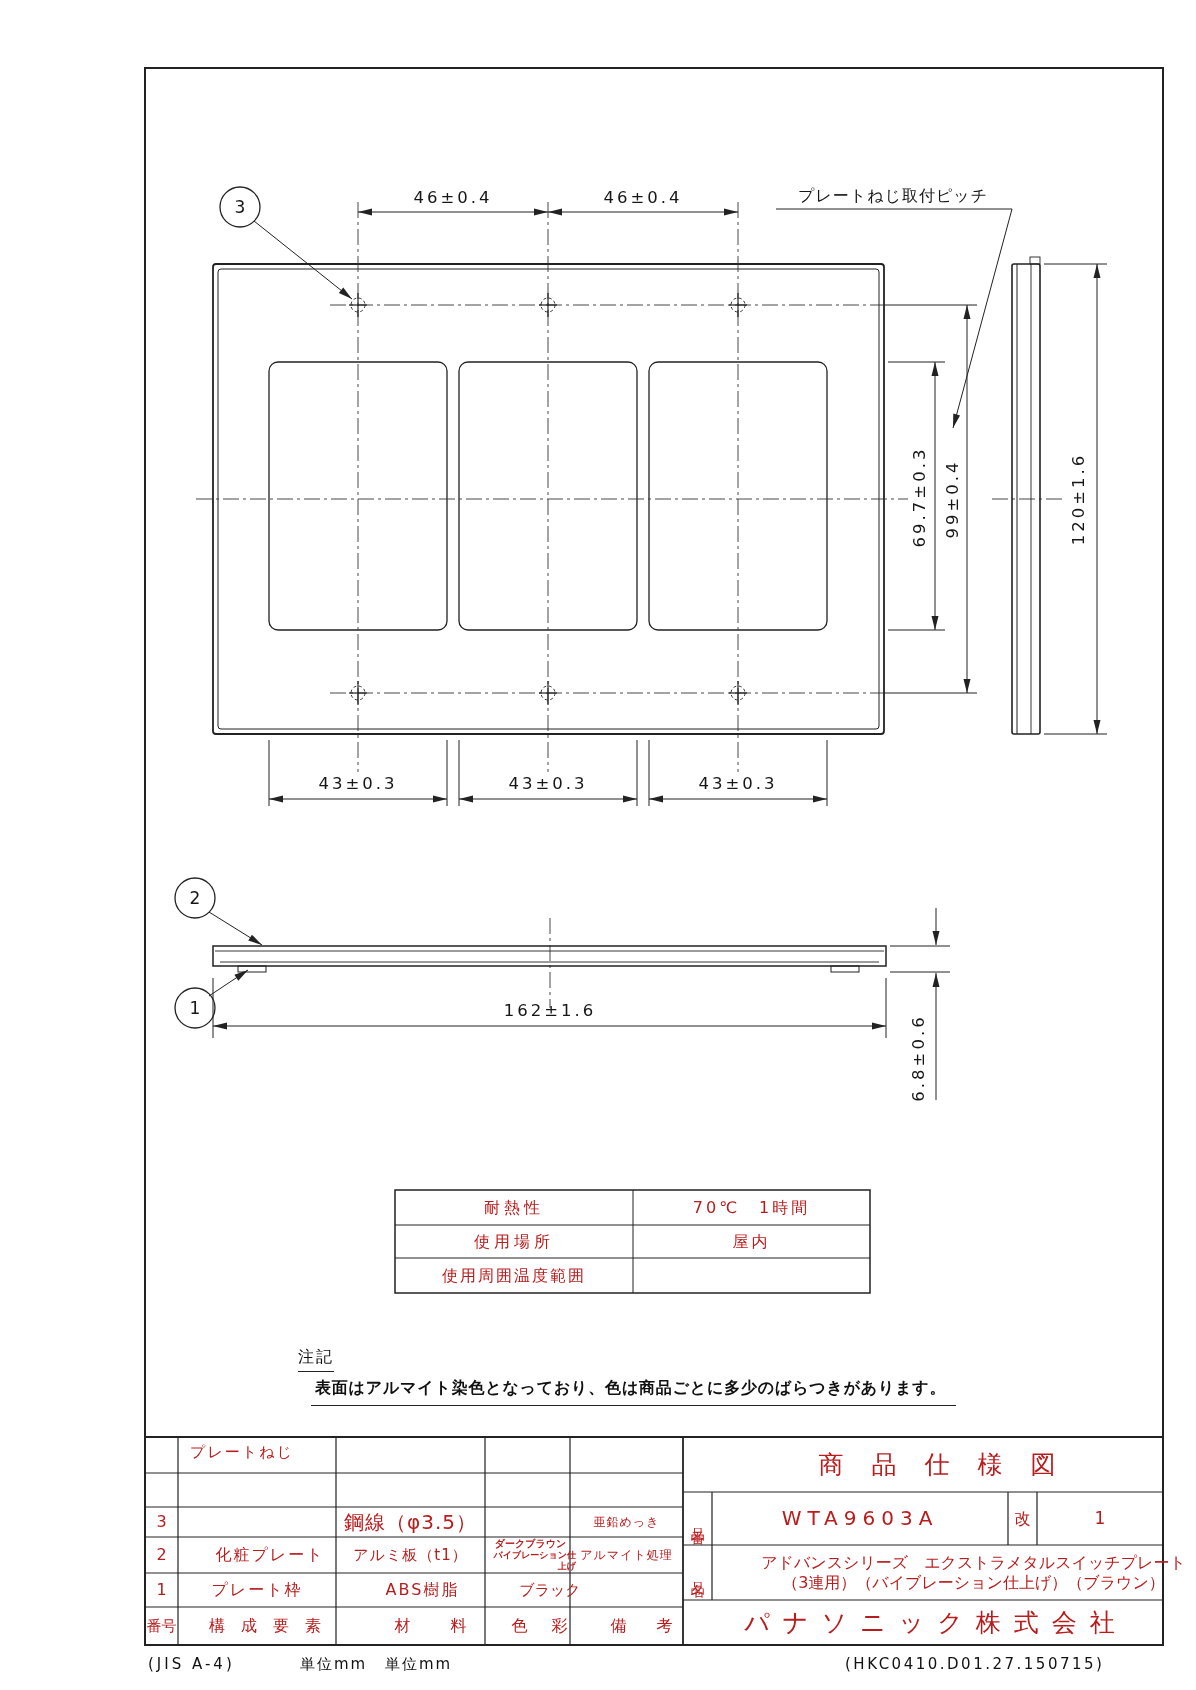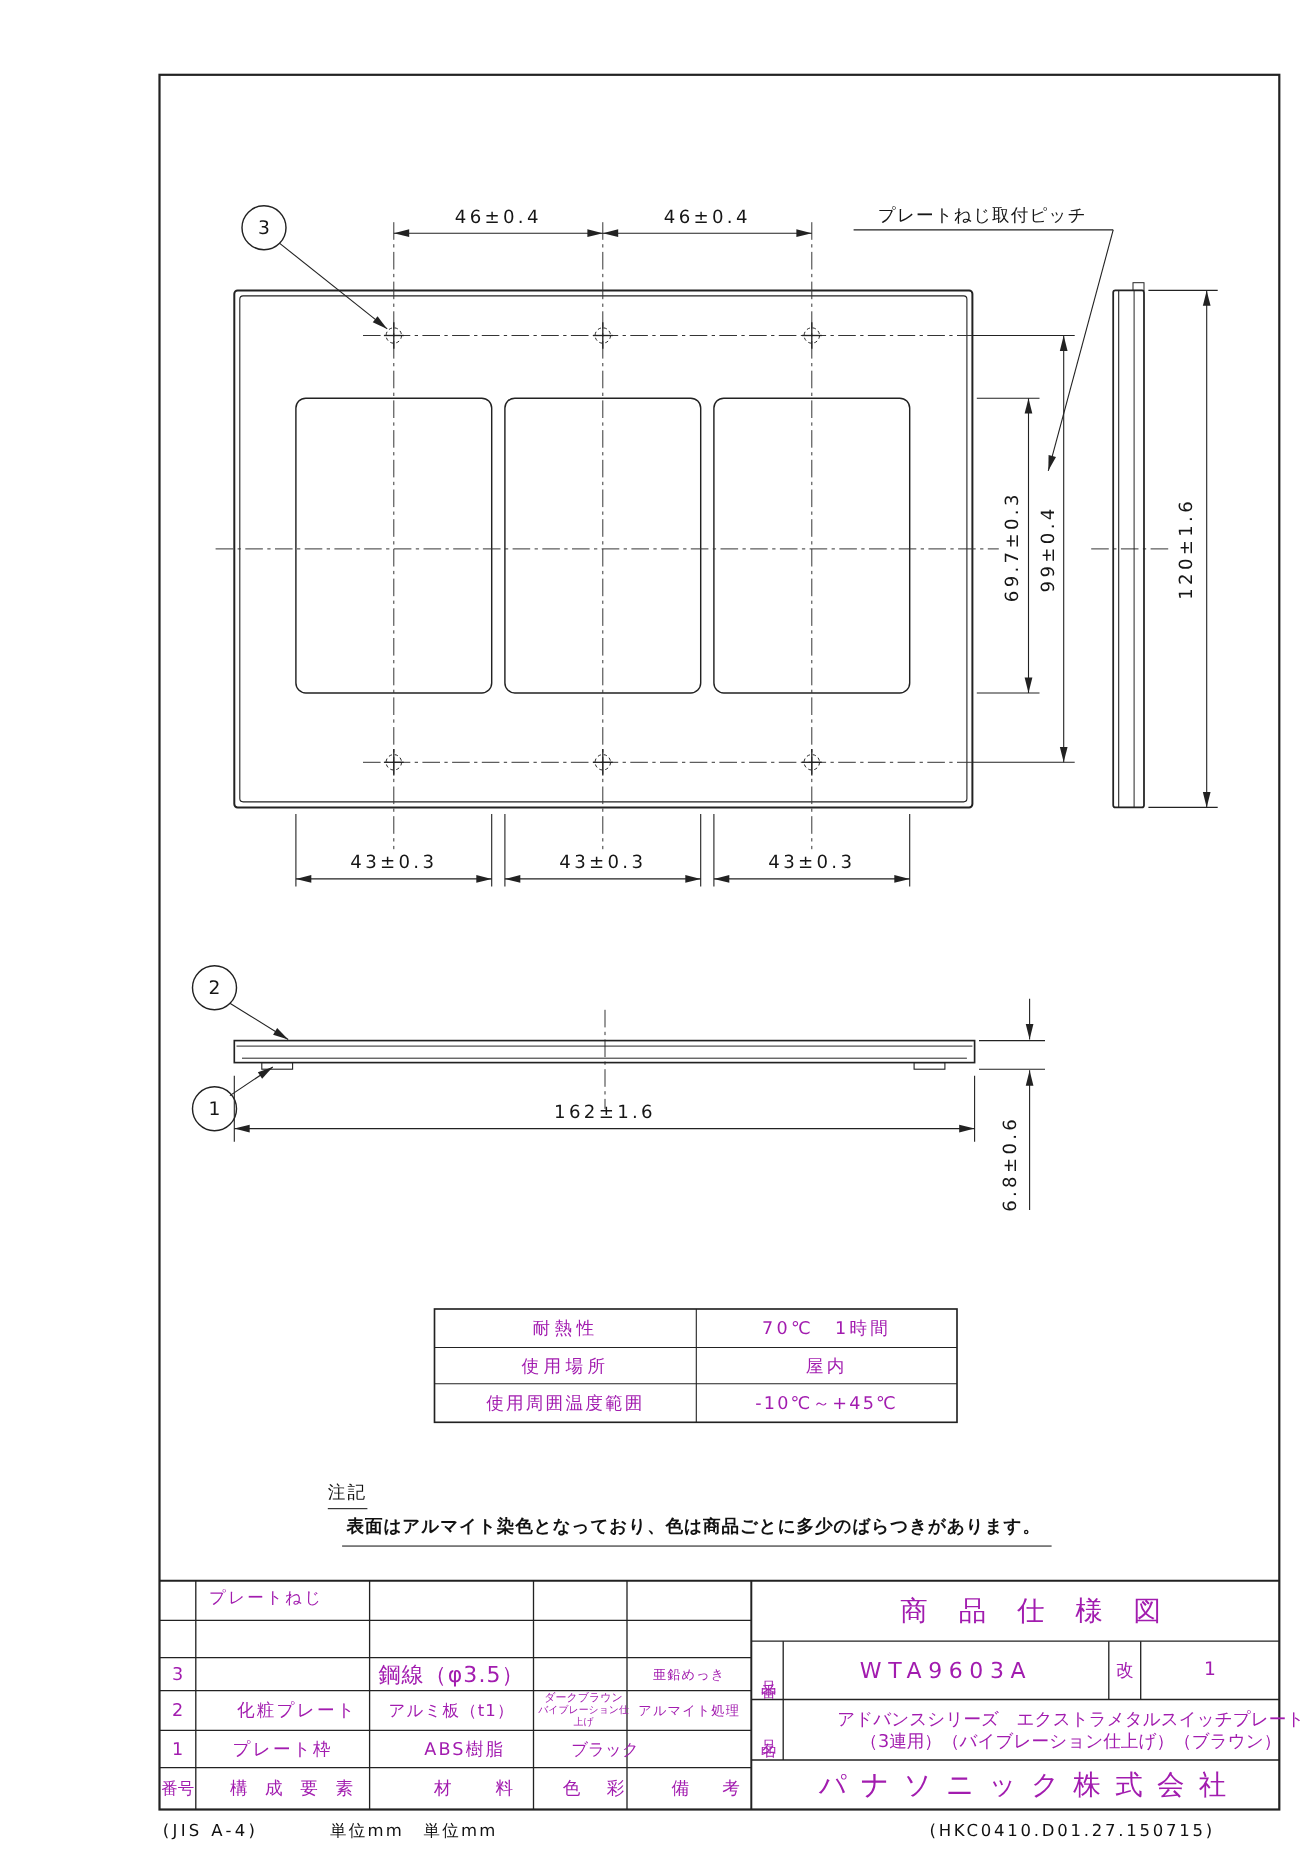--- a/index.html
+++ b/index.html
@@ -4,21 +4,21 @@
 <style>
   html,body{margin:0;padding:0;background:#fff;}
   .page{position:relative;width:1196px;height:1690px;background:#ffffff;
         font-family:"DejaVu Sans",sans-serif;color:#111;overflow:hidden;}
   svg{position:absolute;left:0;top:0;}
   svg text{fill:#161616;font-family:"DejaVu Sans",sans-serif;}
   .t-dim{font-size:16.5px;letter-spacing:3px;}
   .t-lbl{font-size:16px;letter-spacing:1px;}
   .t-bal{font-size:17px;}
   .cell{position:absolute;display:flex;align-items:center;justify-content:center;
-        color:#a21caf;line-height:1.25;text-align:center;}
+        color:#b91c1c;line-height:1.25;text-align:right;}
   .cell.col{flex-direction:column;}
   .vtext{writing-mode:vertical-rl;text-orientation:upright;letter-spacing:3px;font-size:14px;}
   .ul{border-bottom:1.5px solid #222;}
 </style>
 </head>
 <body>
 
 <div class="page">
 
 <svg width="1196" height="1690" viewBox="0 0 1196 1690">
@@ -201,21 +201,20 @@
     <line x1="1008" y1="1492" x2="1008" y2="1545"></line>
     <line x1="1037" y1="1492" x2="1037" y2="1545"></line>
   </g>
 </svg>
 
 <div class="cell" style="left:395px;top:1190px;width:238px;height:35px;font-size:16px;letter-spacing:4px;">耐熱性</div>
 <div class="cell" style="left:633px;top:1190px;width:237px;height:35px;font-size:16px;letter-spacing:3px;">70℃　1時間</div>
 <div class="cell" style="left:395px;top:1225px;width:238px;height:33px;font-size:16px;letter-spacing:4px;">使用場所</div>
 <div class="cell" style="left:633px;top:1225px;width:237px;height:33px;font-size:16px;letter-spacing:3px;">屋内</div>
 <div class="cell" style="left:395px;top:1258px;width:238px;height:35px;font-size:16px;letter-spacing:2px;">使用周囲温度範囲</div>
-<div class="cell" style="left:633px;top:1258px;width:237px;height:35px;font-size:16px;letter-spacing:2px;">-10℃～+45℃</div>
 
 <div class="ul" style="position:absolute;left:298px;top:1347px;font-size:16px;letter-spacing:2px;padding-bottom:3px;">注記</div>
 <div class="ul" style="position:absolute;left:311px;top:1378px;font-size:16px;letter-spacing:0.8px;padding:0 10px 6px 4px;font-weight:bold;">表面はアルマイト染色となっており、色は商品ごとに多少のばらつきがあります。</div>
 
 <div class="cell" style="left:683px;top:1437px;width:480px;height:55px;font-size:25px;letter-spacing:28px;padding-left:28px;">商品仕様図</div>
 <div class="cell" style="left:683px;top:1492px;width:29px;height:53px;">
       <span class="vtext">品番</span>
     </div>
 <div class="cell" style="left:712px;top:1492px;width:296px;height:53px;font-size:20px;letter-spacing:6px;">WTA9603A</div>
 <div class="cell" style="left:1008px;top:1492px;width:29px;height:53px;font-size:16px;">改</div>
@@ -231,21 +230,21 @@
 
 <div class="cell" style="left:145px;top:1507px;width:33px;height:30px;font-size:16px;">3</div>
 <div class="cell" style="left:178px;top:1437px;width:128px;height:30px;font-size:15px;letter-spacing:2px;">プレートねじ</div>
 <div class="cell" style="left:336px;top:1507px;width:149px;height:30px;font-size:20px;letter-spacing:1px;">鋼線（φ3.5）</div>
 <div class="cell" style="left:485px;top:1507px;width:85px;height:30px;font-size:13px;"></div>
 <div class="cell" style="left:570px;top:1507px;width:113px;height:30px;font-size:12px;letter-spacing:1px;">亜鉛めっき</div>
 
 <div class="cell" style="left:145px;top:1537px;width:33px;height:36px;font-size:16px;">2</div>
 <div class="cell" style="left:178px;top:1537px;width:184px;height:36px;font-size:16px;letter-spacing:2px;">化粧プレート</div>
 <div class="cell" style="left:336px;top:1537px;width:149px;height:36px;font-size:15px;letter-spacing:1px;">アルミ板（t1）</div>
-<div class="cell col" style="left:485px;top:1537px;width:91px;height:36px;">
+<div class="cell col" style="left:485px;top:1537px;width:91px;height:36px;font-weight:bold;">
   <div style="font-size:10px;">ダークブラウン</div>
   <div style="font-size:9px;">バイブレーション仕上げ</div>
 </div>
 <div class="cell" style="left:570px;top:1537px;width:113px;height:36px;font-size:12px;letter-spacing:1px;">アルマイト処理</div>
 
 <div class="cell" style="left:145px;top:1573px;width:33px;height:34px;font-size:16px;">1</div>
 <div class="cell" style="left:178px;top:1573px;width:158px;height:34px;font-size:16px;letter-spacing:2px;">プレート枠</div>
 <div class="cell" style="left:336px;top:1573px;width:149px;height:34px;font-size:16px;letter-spacing:2px;margin-left:12px;">ABS樹脂</div>
 <div class="cell" style="left:485px;top:1573px;width:100px;height:34px;font-size:15px;margin-left:15px;">ブラック</div>
 <div class="cell" style="left:570px;top:1573px;width:113px;height:34px;font-size:12px;"></div>

